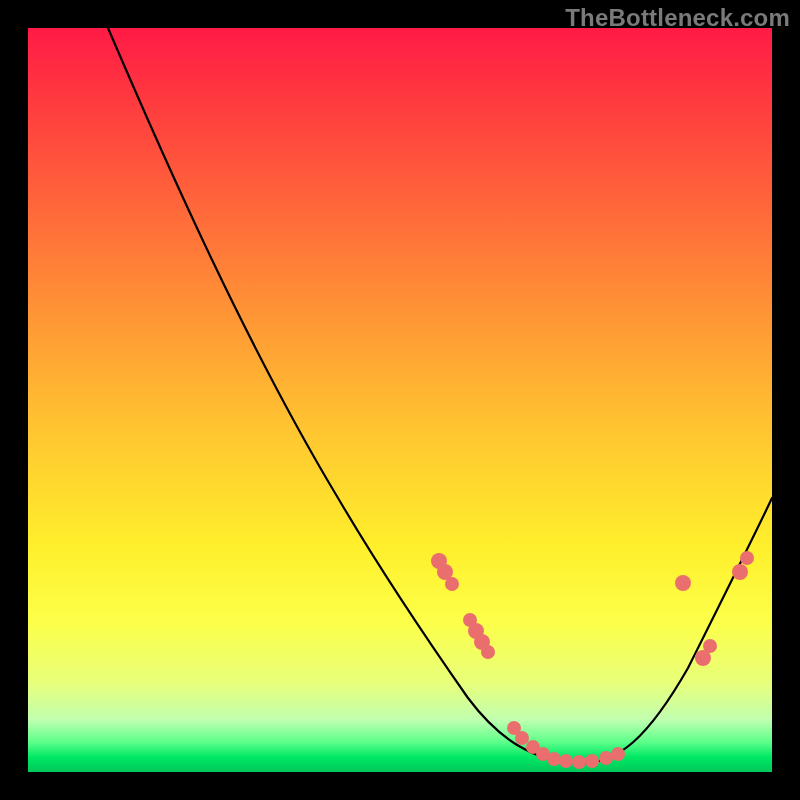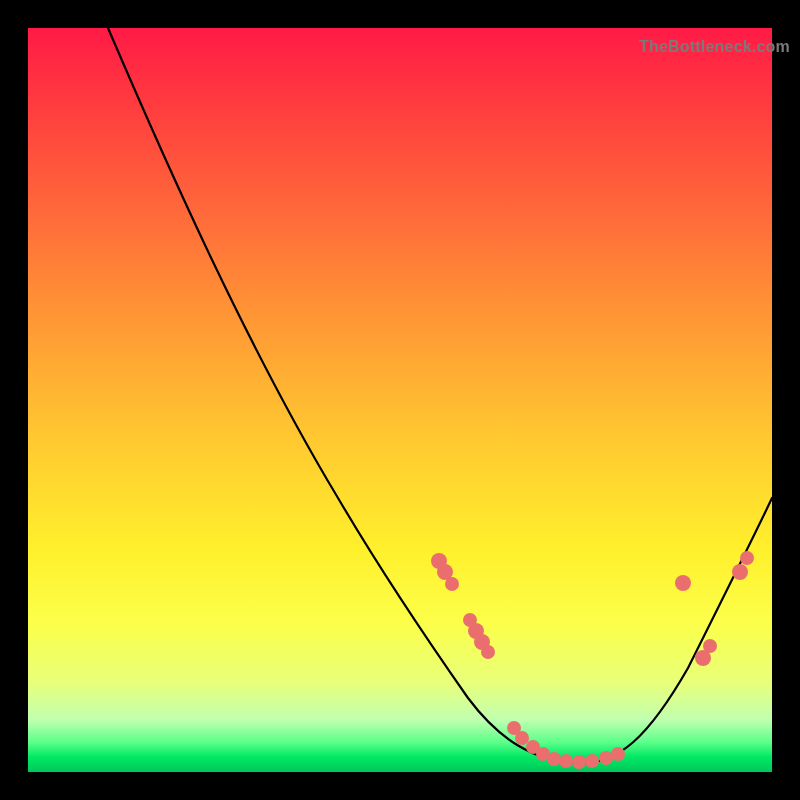--- a/index.html
+++ b/index.html
@@ -30,25 +30,24 @@
       #5cff8a 96%,
       #00e864 98%,
       #00c85a 100%
     );
   }
   .watermark {
     position: absolute;
     top: 4px;
     right: 10px;
     color: #7a7a7a;
-    font-size: 16px;
+    font-size: 24px;
     font-weight: 600;
     letter-spacing: 0.2px;
     user-select: none;
-    margin-top: 34px;
   }
   svg.curve {
     position: absolute;
     left: 0;
     top: 0;
     width: 744px;
     height: 744px;
     overflow: visible;
   }
   .stroke {

